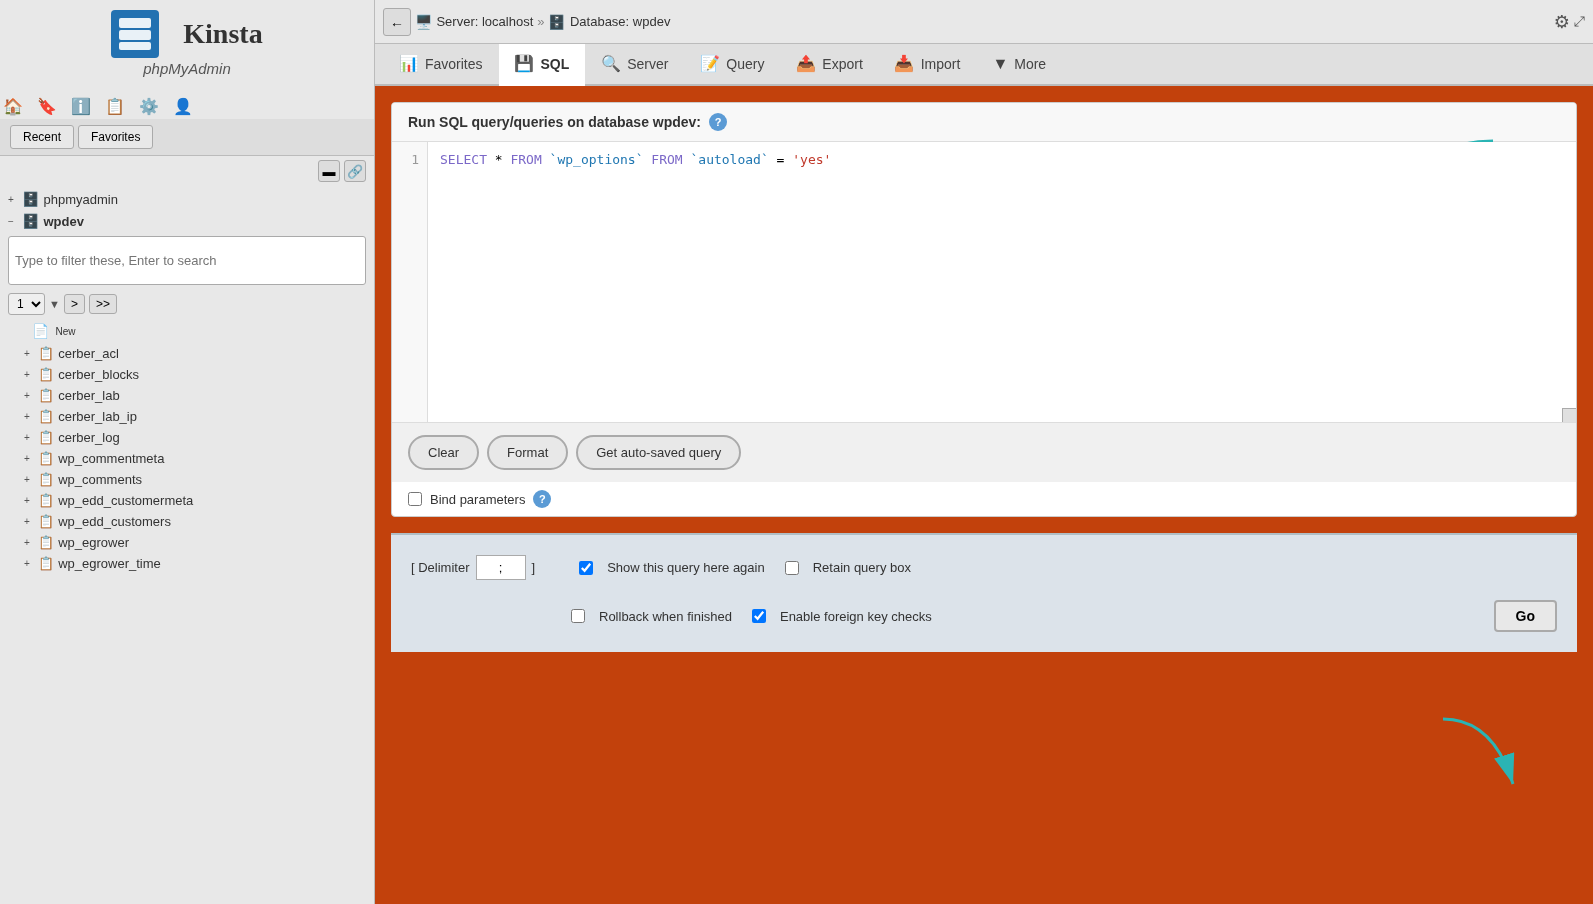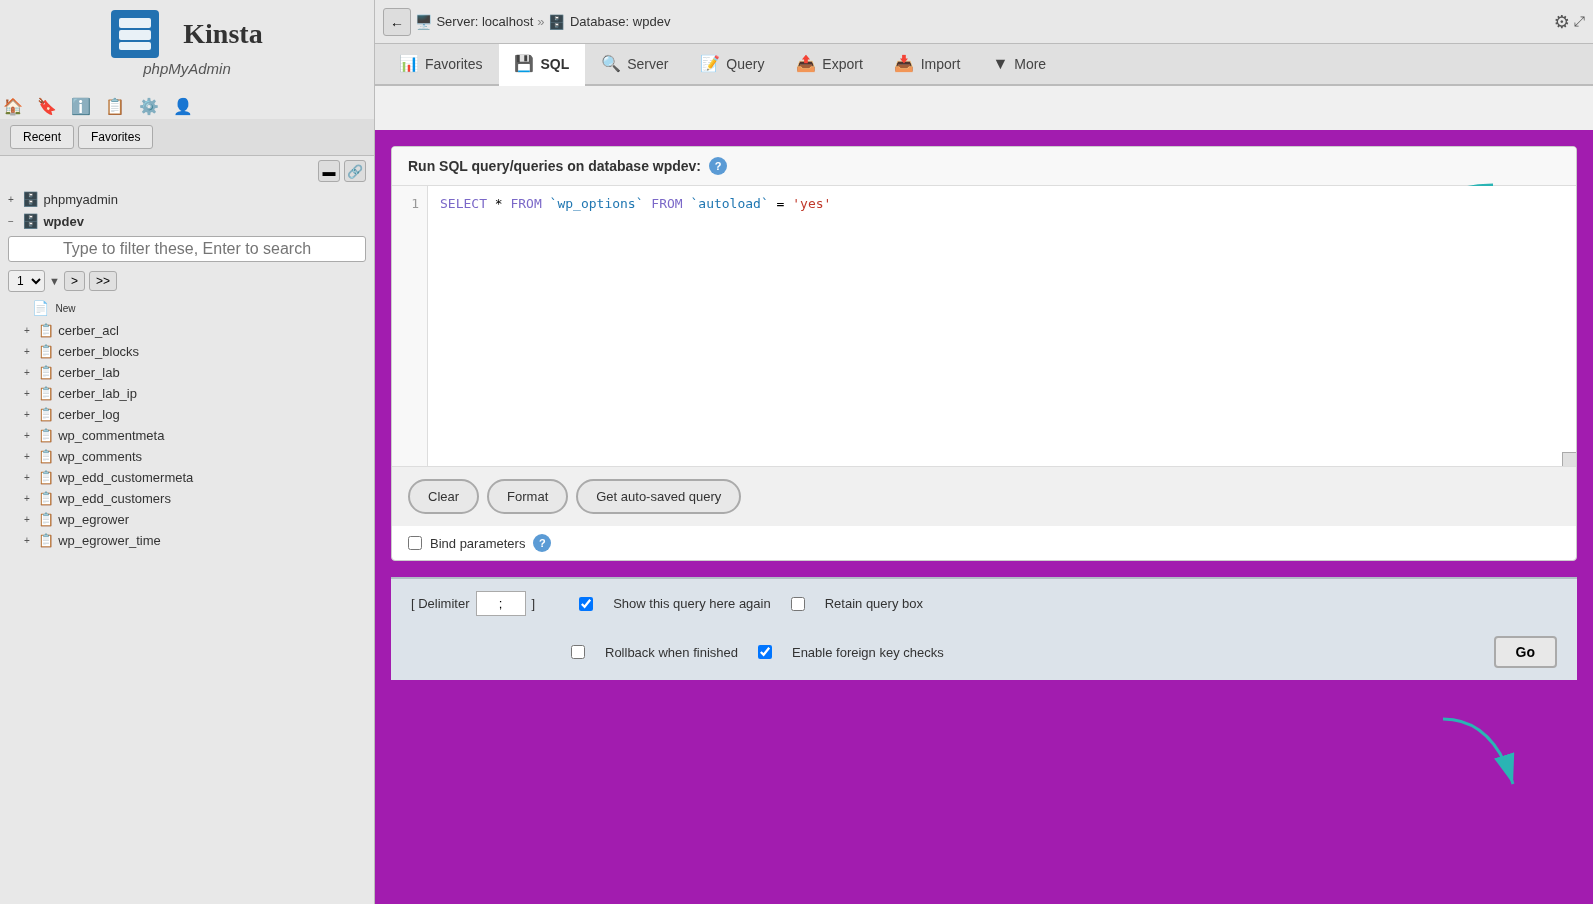--- a/index.html
+++ b/index.html
@@ -147,27 +147,26 @@
     }
 
     .db-item.active .db-name { font-weight: bold; }
 
     .filter-box {
       padding: 4px 8px;
     }
 
     .filter-input {
       width: 100%;
-      padding: 3px 6px;
+      padding: 16px 6px;
       border: 1px solid #aaa;
       border-radius: 3px;
-      font-size: 16px;
+      font-size: 13px;
       background: #fff;
       color: #888;
-      text-align: center;
     }
 
     .pagination-row {
       display: flex;
       align-items: center;
       padding: 4px 8px;
       gap: 4px;
     }
 
     .page-select {
@@ -316,23 +315,22 @@
     }
 
     .nav-tab-icon { font-size: 16px; }
 
     
     .content-area {
       flex: 1;
       display: flex;
       flex-direction: column;
       overflow-y: auto;
-      background: #a21caf;
+      background: #c2410c;
       padding: 16px;
-      margin-top: 44px;
     }
 
     
     .sql-panel {
       background: #fff;
       border: 1px solid #ccc;
       border-radius: 4px;
       overflow: hidden;
     }
 
@@ -432,21 +430,21 @@
 
     .bind-label {
       font-size: 13px;
       color: #333;
     }
 
     
     .bottom-options {
       background: #dce3ea;
       border-top: 2px solid #b0bec5;
-      padding: 12px 20px;
+      padding: 20px 20px;
       display: flex;
       align-items: center;
       gap: 0;
       flex-wrap: wrap;
     }
 
     .delimiter-group {
       display: flex;
       align-items: center;
       gap: 6px;
@@ -470,21 +468,21 @@
     .options-group {
       display: flex;
       align-items: center;
       gap: 20px;
       flex: 1;
     }
 
     .option-item {
       display: flex;
       align-items: center;
-      gap: 20px;
+      gap: 14px;
     }
 
     .option-checkbox {
       width: 14px;
       height: 14px;
       cursor: pointer;
     }
 
     .option-label {
       font-size: 13px;

